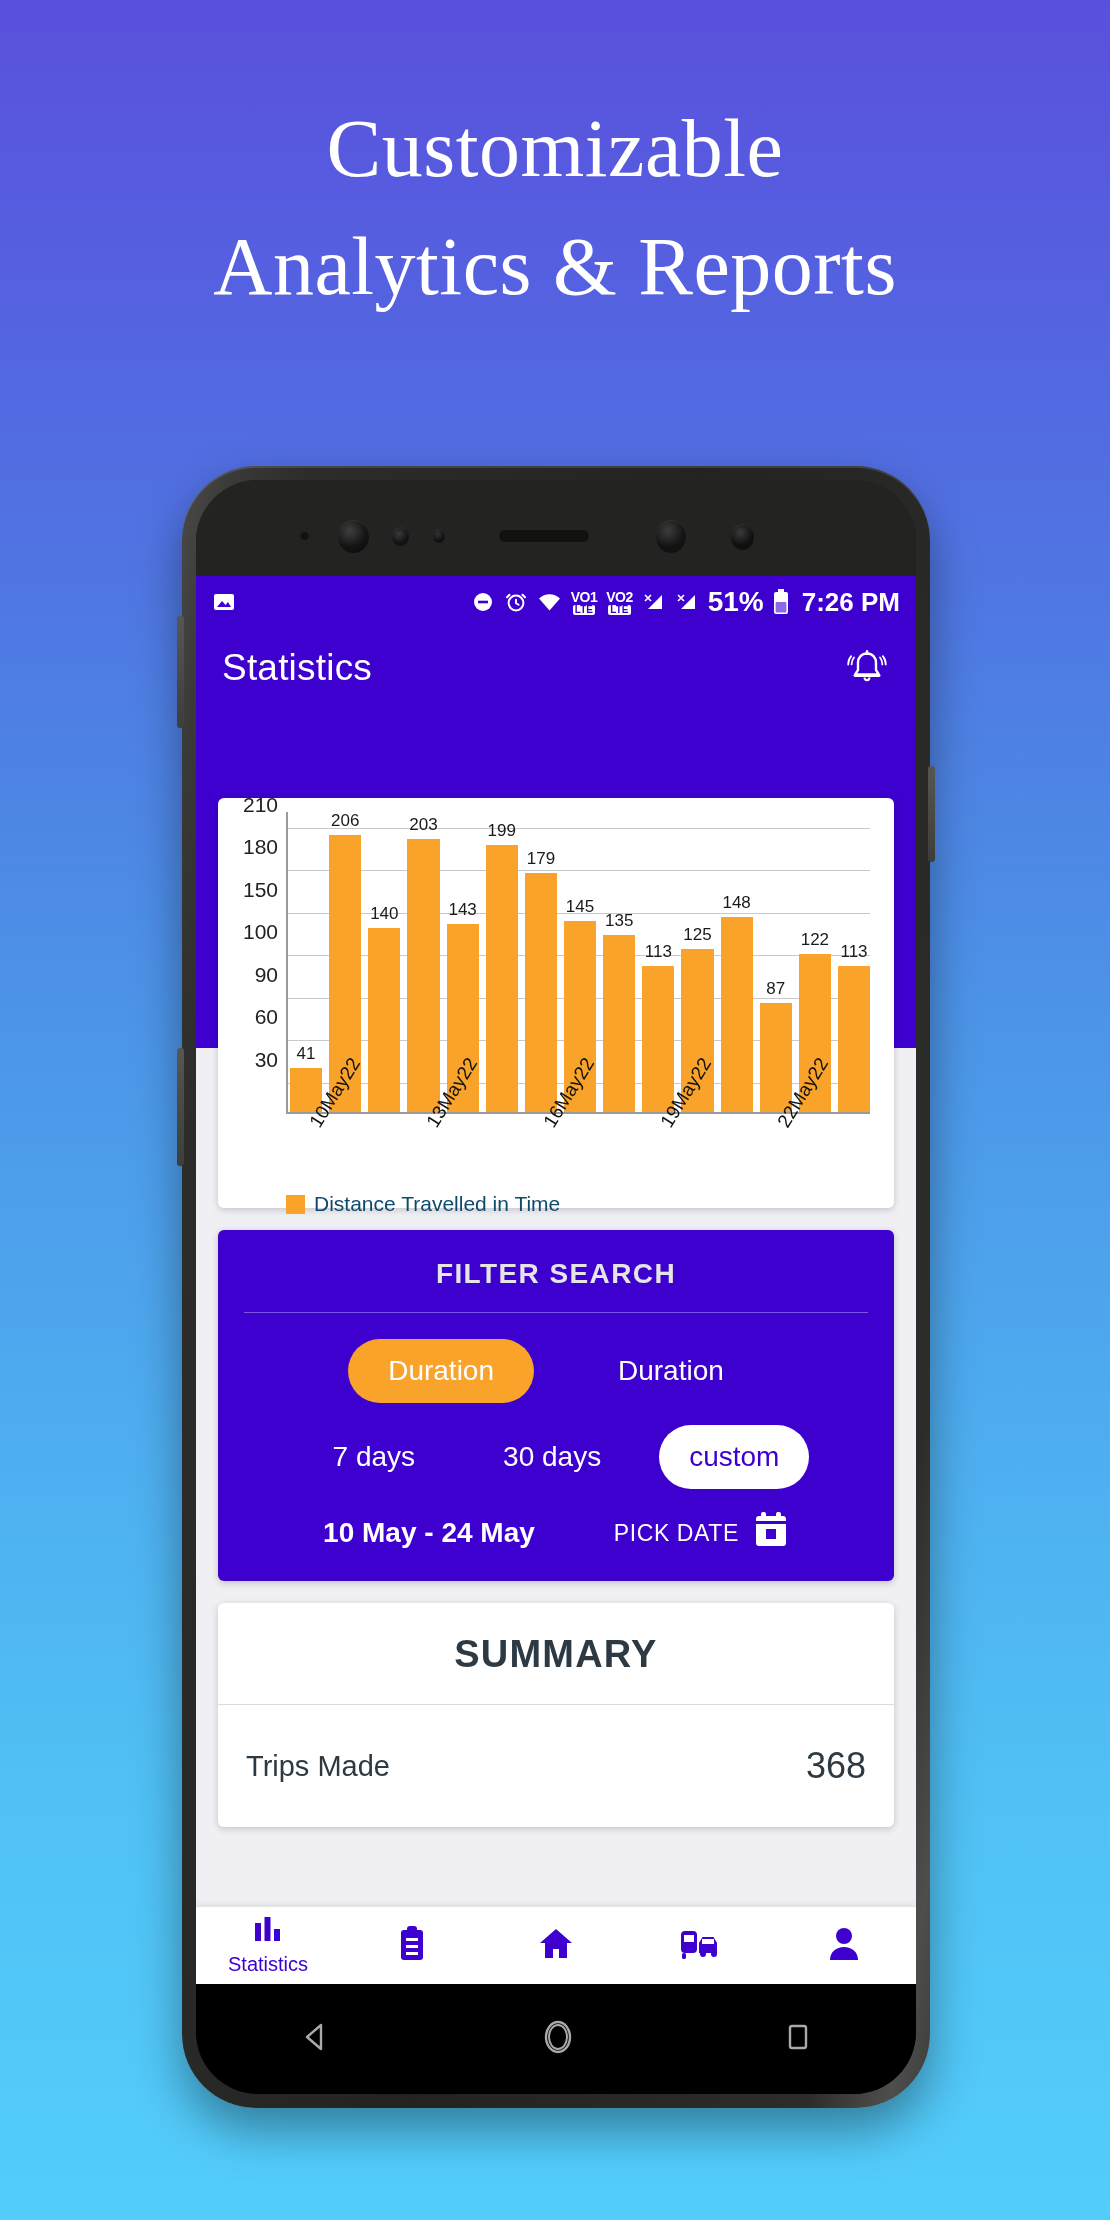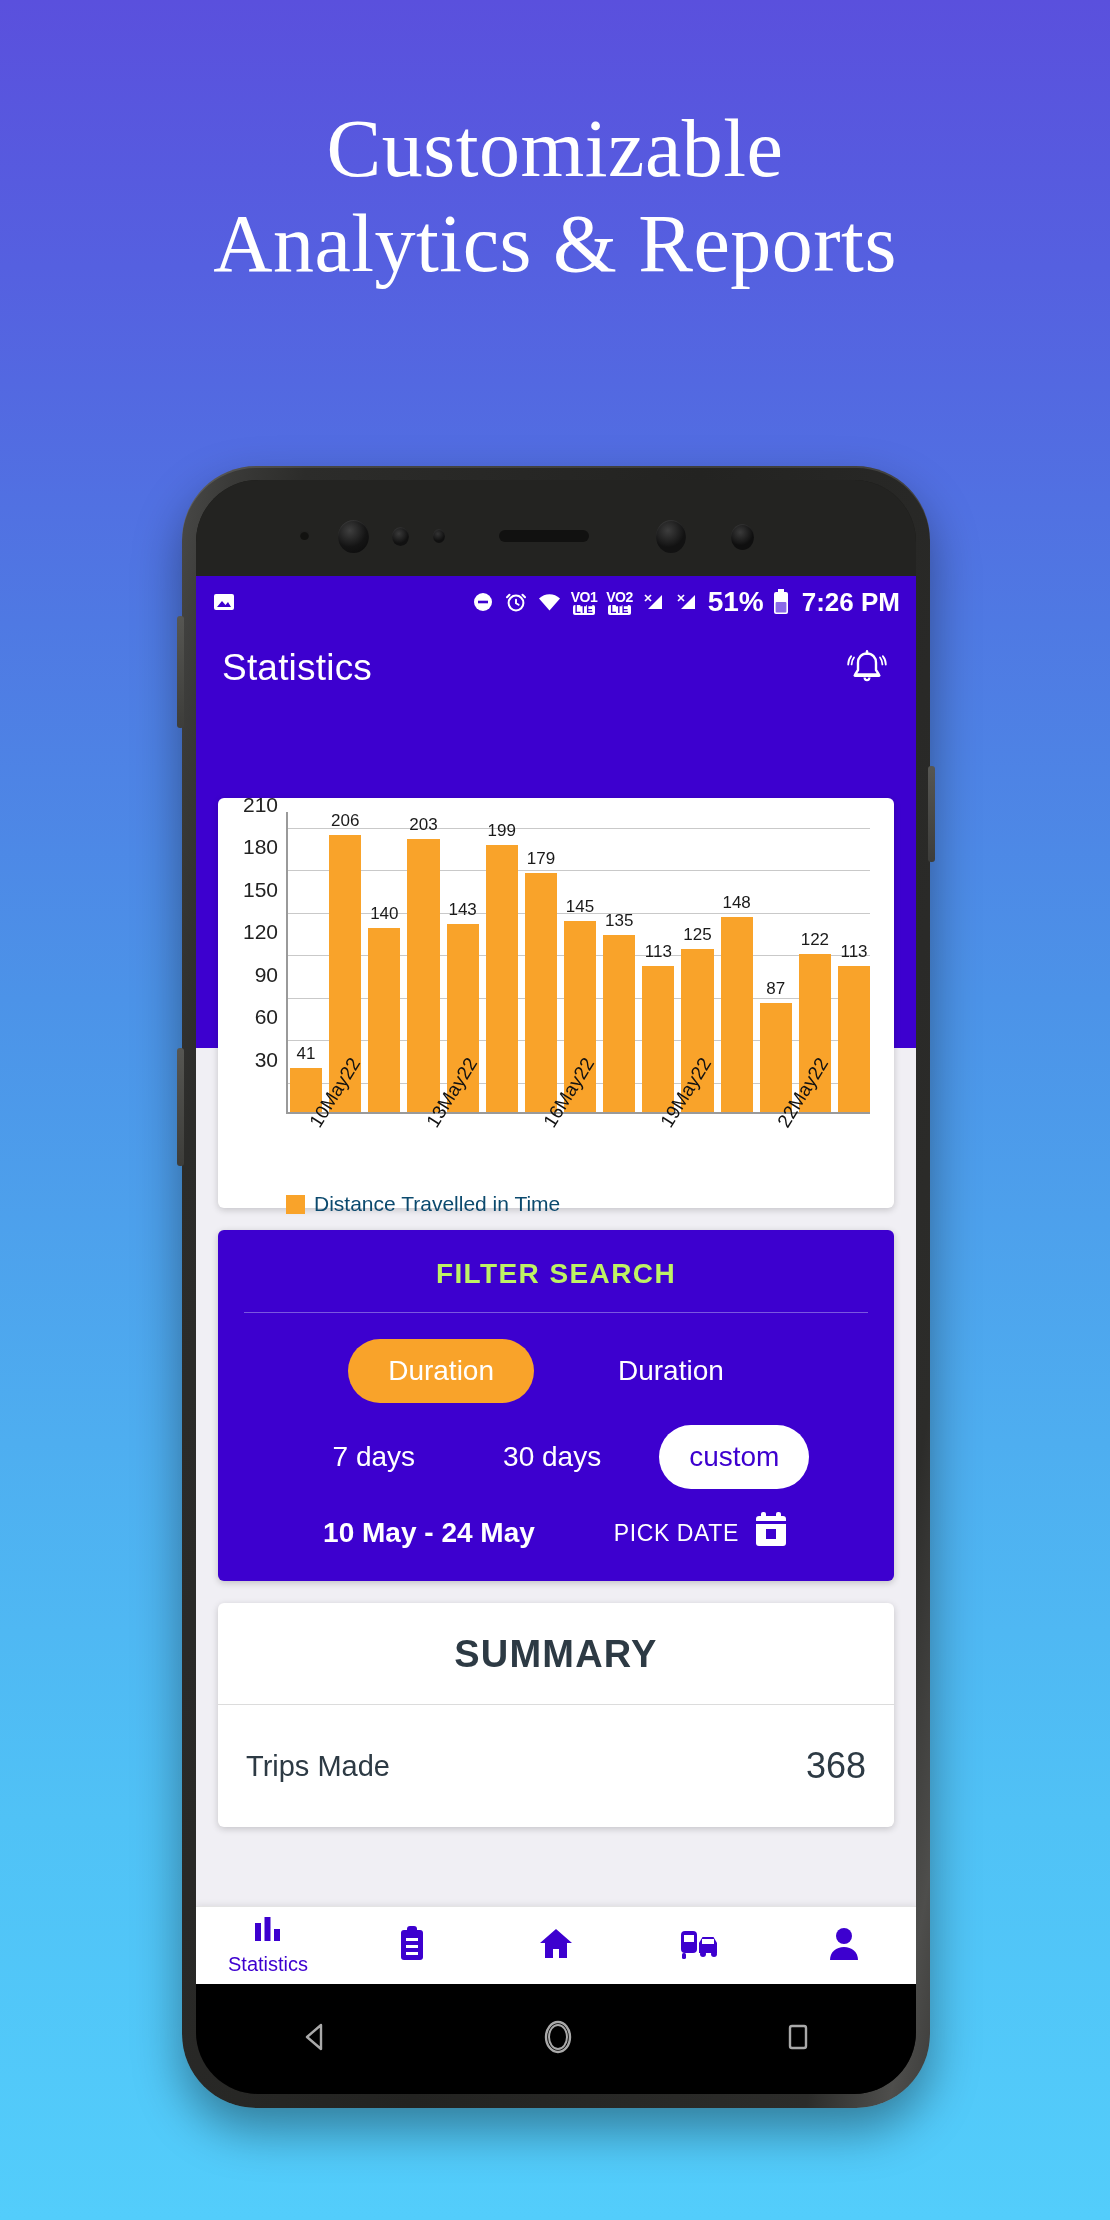--- a/index.html
+++ b/index.html
@@ -24,21 +24,21 @@
   .headline {
     position: absolute;
     top: 108px; left: 0; width: 1110px;
     text-align: center;
     color: #ffffff;
     font-family: "Liberation Serif", serif;
     font-size: 82px;
     line-height: 1.0;
     letter-spacing: 0.5px;
   }
-  .headline .l2 { display: block; margin-top: 13px; }
+  .headline .l2 { display: block; margin-top: 36px; }
 
   
   .phone {
     position: absolute;
     left: 182px; top: 466px;
     width: 748px; height: 1642px;
     background: linear-gradient(100deg,#4a4a48 0%,#3a3a38 5%,#2c2c2a 12%,#232321 50%,#2c2c2a 88%,#4e4e4c 96%,#3c3c3a 100%);
     border-radius: 74px;
     box-shadow: 0 22px 48px rgba(0,0,0,0.38), 0 2px 0 rgba(255,255,255,0.12) inset;
     overflow: visible;
@@ -127,21 +127,21 @@
   .bar { width:100%; background:#f9a32a; }
   .blabel { position:absolute; left:50%; transform:translateX(-50%); font-size:17px; color:#1a1a1a; white-space:nowrap; }
   .xaxis { position:relative; height:78px; margin-left:58px; margin-right:14px; border-top:2px solid #9a9a9a; }
   .xlab { position:absolute; top:6px; font-size:19px; color:#111; transform:rotate(-58deg); transform-origin:left top; white-space:nowrap; }
   .legend { display:flex; align-items:center; gap:9px; margin-left:58px; margin-top:2px; }
   .legend .sw { width:19px; height:19px; background:#f9a32a; }
   .legend span.t { font-size:21px; color:#0c4a6e; }
 
   
   .filter-card { background:#3d00cf; border-radius:6px; margin-top:22px; padding:0 0 26px; box-shadow:0 2px 7px rgba(0,0,0,0.2); }
-  .filter-title { text-align:center; color:#bef264; font-size:28px; font-weight:700; letter-spacing:1.4px; padding:28px 16px 22px; }
+  .filter-title { text-align:center; color:#e5e5e5; font-size:28px; font-weight:700; letter-spacing:1.4px; padding:28px 16px 22px; }
   .filter-div { height:1px; background:#7a57e0; margin:0 26px; }
   .row-modes { display:flex; align-items:center; justify-content:center; gap:44px; margin-top:26px; }
   .pill { padding:16px 40px; border-radius:34px; font-size:28px; color:#fff; }
   .pill.active-orange { background:#f9a32a; color:#fff; }
   .pill.active-white { background:#fff; color:#3d00cf; }
   .row-range { display:flex; align-items:center; justify-content:center; gap:28px; margin-top:22px; }
   .row-range .pill { padding:16px 30px; }
   .row-date { display:flex; align-items:center; justify-content:center; gap:79px; margin-top:22px; color:#fff; }
   .date-text { font-size:28px; font-weight:700; }
   .pickdate { display:flex; align-items:center; gap:14px; font-size:23px; letter-spacing:0.6px; }
@@ -282,21 +282,21 @@
         <div class="card chart-card">
           <div class="chart-area">
             <div id="gridlines">
                 <div class="gridline" style="bottom: 28.3019px;"></div>
                 <div class="ytick" style="bottom: 28.3019px;">30</div>
                 <div class="gridline" style="bottom: 70.7547px;"></div>
                 <div class="ytick" style="bottom: 70.7547px;">60</div>
                 <div class="gridline" style="bottom: 113.208px;"></div>
                 <div class="ytick" style="bottom: 113.208px;">90</div>
                 <div class="gridline" style="bottom: 155.66px;"></div>
-                <div class="ytick" style="bottom: 155.66px;">120</div>
+                <div class="ytick" style="bottom: 155.66px;">100</div>
                 <div class="gridline" style="bottom: 198.113px;"></div>
                 <div class="ytick" style="bottom: 198.113px;">150</div>
                 <div class="gridline" style="bottom: 240.566px;"></div>
                 <div class="ytick" style="bottom: 240.566px;">180</div>
                 <div class="gridline" style="bottom: 283.019px;"></div>
                 <div class="ytick" style="bottom: 283.019px;">210</div>
               </div>
             <div class="bars" id="bars">
                 <div class="barwrap">
                   <div class="bar" style="height: 43.8679px; background: rgb(249, 163, 42);"></div>

